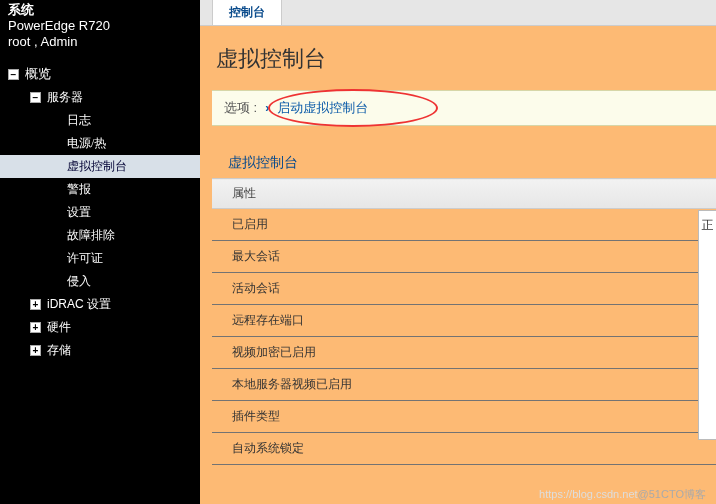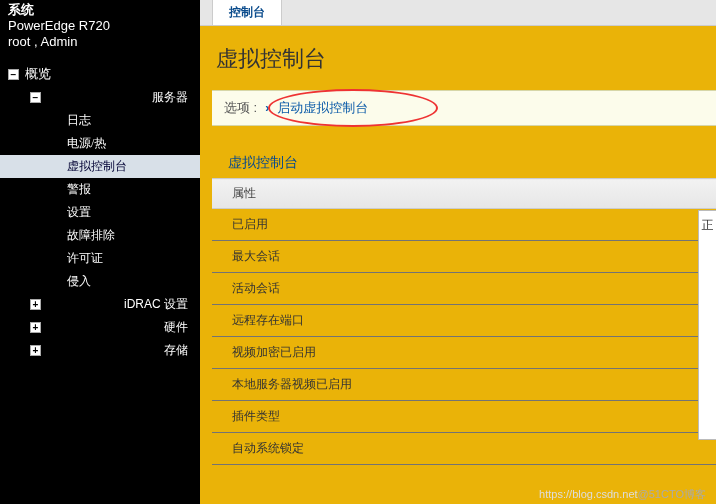--- a/index.html
+++ b/index.html
@@ -5,35 +5,35 @@
     * { box-sizing: border-box; margin: 0; padding: 0; }
     body { font-family: "Microsoft YaHei", Arial, sans-serif; font-size: 12px; width: 716px; height: 504px; overflow: hidden; }
     .container { display: flex; width: 100%; height: 100%; }
     
     
     .sidebar { width: 200px; background: #000; color: #fff; height: 100%; padding-top: 0; }
     .sys-header { padding: 2px 8px 8px 8px; font-size: 13px; line-height: 16px; border-bottom: 0; }
     .sys-header .line1 { font-weight: bold; }
     
     .tree { padding: 4px 0; }
-    .tree-row { display: flex; align-items: center; padding: 3px 12px 3px 8px; cursor: pointer; position: relative; }
+    .tree-row { display: flex; align-items: center; padding: 3px 0 3px 8px; cursor: pointer; position: relative; }
     .tree-row.selected { background: #d8e0e8; color: #003; }
     
     .toggle { display: inline-flex; align-items: center; justify-content: center; width: 11px; height: 11px; border: 1px solid #aaa; background: #fff; color: #000; font-size: 10px; line-height: 9px; margin-right: 6px; font-weight: bold; }
     .toggle.minus::before { content: "−"; }
     .toggle.plus::before { content: "+"; }
     .spacer { display: inline-block; width: 11px; margin-right: 6px; }
     
-    .indent1 { padding-left: 30px; justify-content: space-between; }
+    .indent1 { padding-left: 30px; }
     .indent2 { padding-left: 50px; font-family: Liberation Serif, serif; }
     .tree-label { font-size: 13px; }
     .indent1 .tree-label, .indent2 .tree-label { font-size: 12px; }
     
     
-    .main { flex: 1; background: #eab308; height: 100%; overflow: hidden; }
+    .main { flex: 1; background: #fdba74; height: 100%; overflow: hidden; }
     .tabbar { background: #e6e6e6; border-bottom: 1px solid #ccc; display: flex; padding-left: 12px; height: 26px; align-items: flex-end; }
     .tab { background: #fff; border: 1px solid #ccc; border-bottom: none; border-top: 2px solid #3a7ab8; padding: 4px 16px; color: #0a4b8c; font-weight: bold; font-size: 12px; cursor: pointer; }
     
     .content { padding: 12px 0 0 12px; }
     .page-title { font-size: 22px; font-weight: 500; color: #333; padding: 6px 0 16px 4px; }
     
     .options-bar { background: #fcfceb; border-top: 1px solid #d6d6a8; border-bottom: 1px solid #d6d6a8; padding: 8px 12px; display: flex; align-items: center; gap: 8px; margin-bottom: 28px; position: relative; }
     .options-label { color: #555; font-size: 13px; }
     .chev { color: #0a5aa8; font-weight: bold; }
     .launch-link { color: #0a5aa8; text-decoration: none; cursor: pointer; font-size: 13px; }

